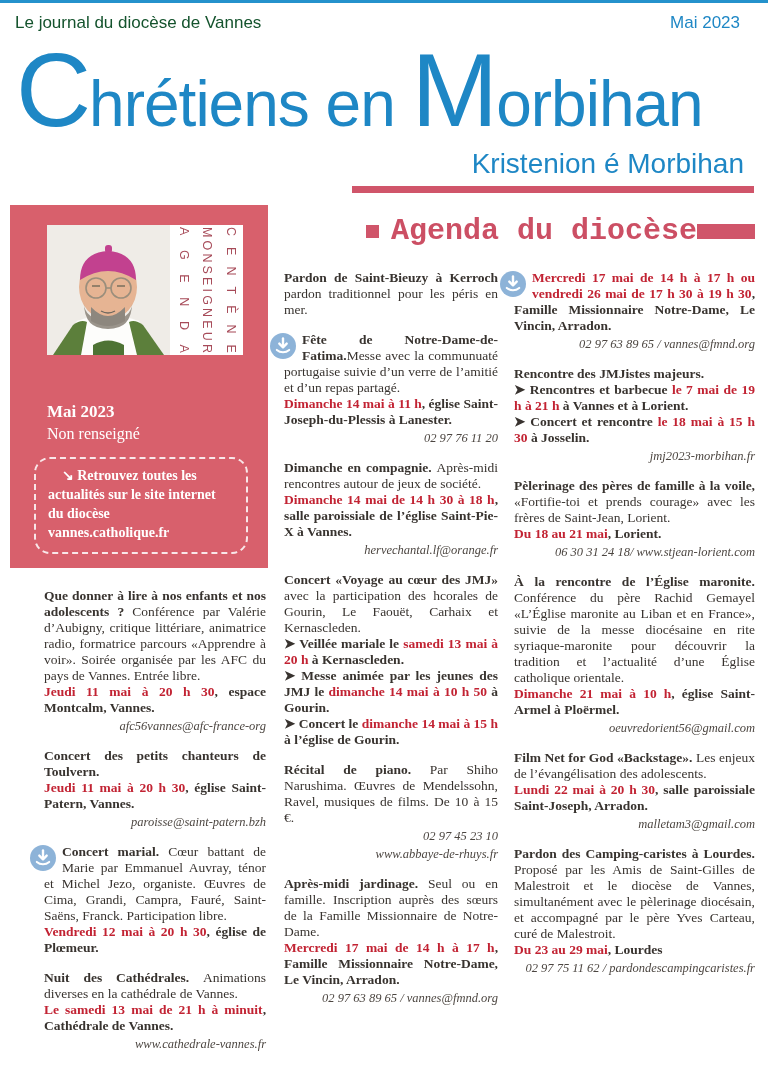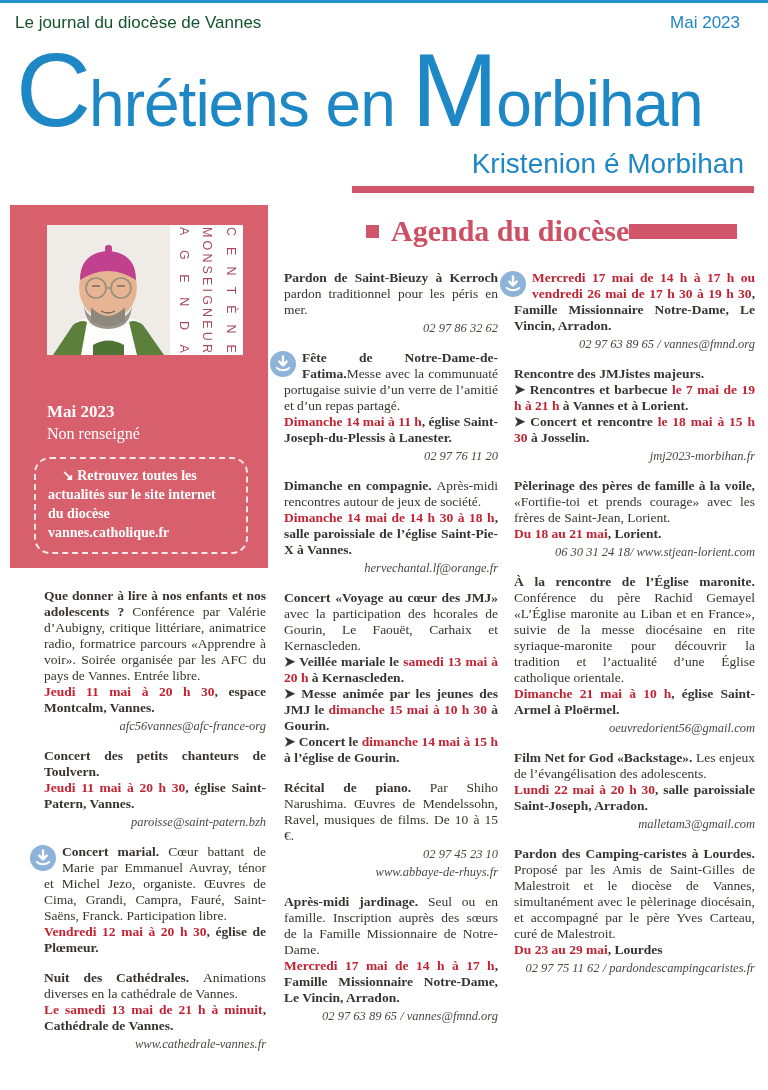--- a/index.html
+++ b/index.html
@@ -16,21 +16,21 @@
             font-family:"Liberation Sans",sans-serif;color:#1e87c5;font-size:64px;
             letter-spacing:-1px;line-height:1;}
   .masthead .big{font-size:104px;letter-spacing:-2px;}
   .subtitle{position:absolute;top:148px;right:24px;font-family:"Liberation Sans",sans-serif;
             font-size:28px;color:#1e87c5;}
   .red-rule{position:absolute;top:186px;left:352px;right:14px;height:7px;background:#d0556a;}
 
   
   .section-head{position:absolute;top:214px;left:366px;right:13px;display:flex;align-items:center;}
   .section-square{width:13px;height:13px;background:#d0556a;flex:0 0 auto;}
-  .section-title{font-family:Liberation Serif, serif;font-size:30px;color:#cc4f64;
+  .section-title{font-family:Liberation Mono, monospace;font-size:30px;color:#cc4f64;
                  margin:0 0 0 12px;white-space:nowrap;}
   .section-bar{flex:1 1 auto;height:15px;background:#d0556a;max-width:108px;}
 
   
   .card{position:absolute;top:205px;left:10px;width:258px;height:363px;background:#d8606c;}
   .photo-block{position:absolute;top:20px;left:37px;width:196px;height:130px;display:flex;}
   .photo{width:123px;height:130px;flex:0 0 auto;display:block;}
   .vstrip{width:73px;height:130px;background:#fff;position:relative;flex:0 0 auto;}
   .vlabel{position:absolute;left:50%;top:50%;width:126px;height:62px;
           transform:translate(-50%,-50%) rotate(90deg);
@@ -165,21 +165,20 @@
       </div>
       <div class="article">
         <p class="flow"><span class="s-b">Nuit des Cathédrales. </span><span class="s-n">Animations diverses en la cathédrale de Vannes.</span></p>
         <p class="flow"><span class="s-r">Le samedi 13 mai de 21 h à minuit</span><span class="s-b">, Cathédrale de Vannes.</span></p>
         <p class="contact"><span class="s-i">www.cathedrale-vannes.fr</span></p>
       </div>
     </div>
   <div class="col col-mid">
       <div class="article">
         <p class="flow"><span class="s-b">Pardon de Saint-Bieuzy à Kerroch </span><span class="s-n">pardon traditionnel pour les péris en mer.</span></p>
-        <p class="contact"><span class="s-i">02 97 86 32 62</span></p>
       </div>
       <div class="article">
         <p class="flow"><span class="dl-icon">
     <svg viewBox="0 0 24 24" aria-hidden="true">
       <circle cx="12" cy="12" r="12" fill="#8db3d8"></circle>
       <path d="M12 5v7.5" stroke="#fff" stroke-width="2.2" fill="none" stroke-linecap="round"></path>
       <path d="M8.6 9.8L12 13.2l3.4-3.4" stroke="#fff" stroke-width="2.2" fill="none" stroke-linecap="round" stroke-linejoin="round"></path>
       <path d="M6.3 15.6c3.2 2.8 8.2 2.8 11.4 0" stroke="#fff" stroke-width="1.9" fill="none" stroke-linecap="round"></path>
     </svg>
   </span><span class="s-b">Fête de Notre-Dame-de-Fatima.</span><span class="s-n">Messe avec la communuaté portugaise suivie d’un verre de l’amitié et d’un repas partagé.</span></p>
@@ -187,21 +186,21 @@
         <p class="contact"><span class="s-i">02 97 76 11 20</span></p>
       </div>
       <div class="article">
         <p class="flow"><span class="s-b">Dimanche en compagnie. </span><span class="s-n">Après-midi rencontres autour de jeux de société.</span></p>
         <p class="flow"><span class="s-r">Dimanche 14 mai de 14 h 30 à 18 h</span><span class="s-b">, salle paroissiale de l’église Saint-Pie-X à Vannes.</span></p>
         <p class="contact"><span class="s-i">hervechantal.lf@orange.fr</span></p>
       </div>
       <div class="article">
         <p class="flow"><span class="s-b">Concert «Voyage au cœur des JMJ» </span><span class="s-n">avec la participation des hcorales de Gourin, Le Faouët, Carhaix et Kernascleden.</span></p>
         <p class="flow"><span class="s-b">➤ Veillée mariale le </span><span class="s-r">samedi 13 mai à 20 h</span><span class="s-b"> à Kernascleden.</span></p>
-        <p class="flow"><span class="s-b">➤ Messe animée par les jeunes des JMJ le </span><span class="s-r">dimanche 15 mai à 10 h 30</span><span class="s-b"> à Gourin.</span></p>
+        <p class="flow"><span class="s-b">➤ Messe animée par les jeunes des JMJ le </span><span class="s-r">dimanche 14 mai à 10 h 50</span><span class="s-b"> à Gourin.</span></p>
         <p class="flow"><span class="s-b">➤ Concert le </span><span class="s-r">dimanche 14 mai à 15 h</span><span class="s-b"> à l’église de Gourin.</span></p>
       </div>
       <div class="article">
         <p class="flow"><span class="s-b">Récital de piano. </span><span class="s-n">Par Shiho Narushima. Œuvres de Mendelssohn, Ravel, musiques de films. De 10 à 15 €.</span></p>
         <p class="contact"><span class="s-i">02 97 45 23 10</span></p>
         <p class="contact"><span class="s-i">www.abbaye-de-rhuys.fr</span></p>
       </div>
       <div class="article">
         <p class="flow"><span class="s-b">Après-midi jardinage. </span><span class="s-n">Seul ou en famille. Inscription auprès des sœurs de la Famille Missionnaire de Notre-Dame.</span></p>
         <p class="flow"><span class="s-r">Mercredi 17 mai de 14 h à 17 h</span><span class="s-b">, Famille Missionnaire Notre-Dame, Le Vincin, Arradon.</span></p>

